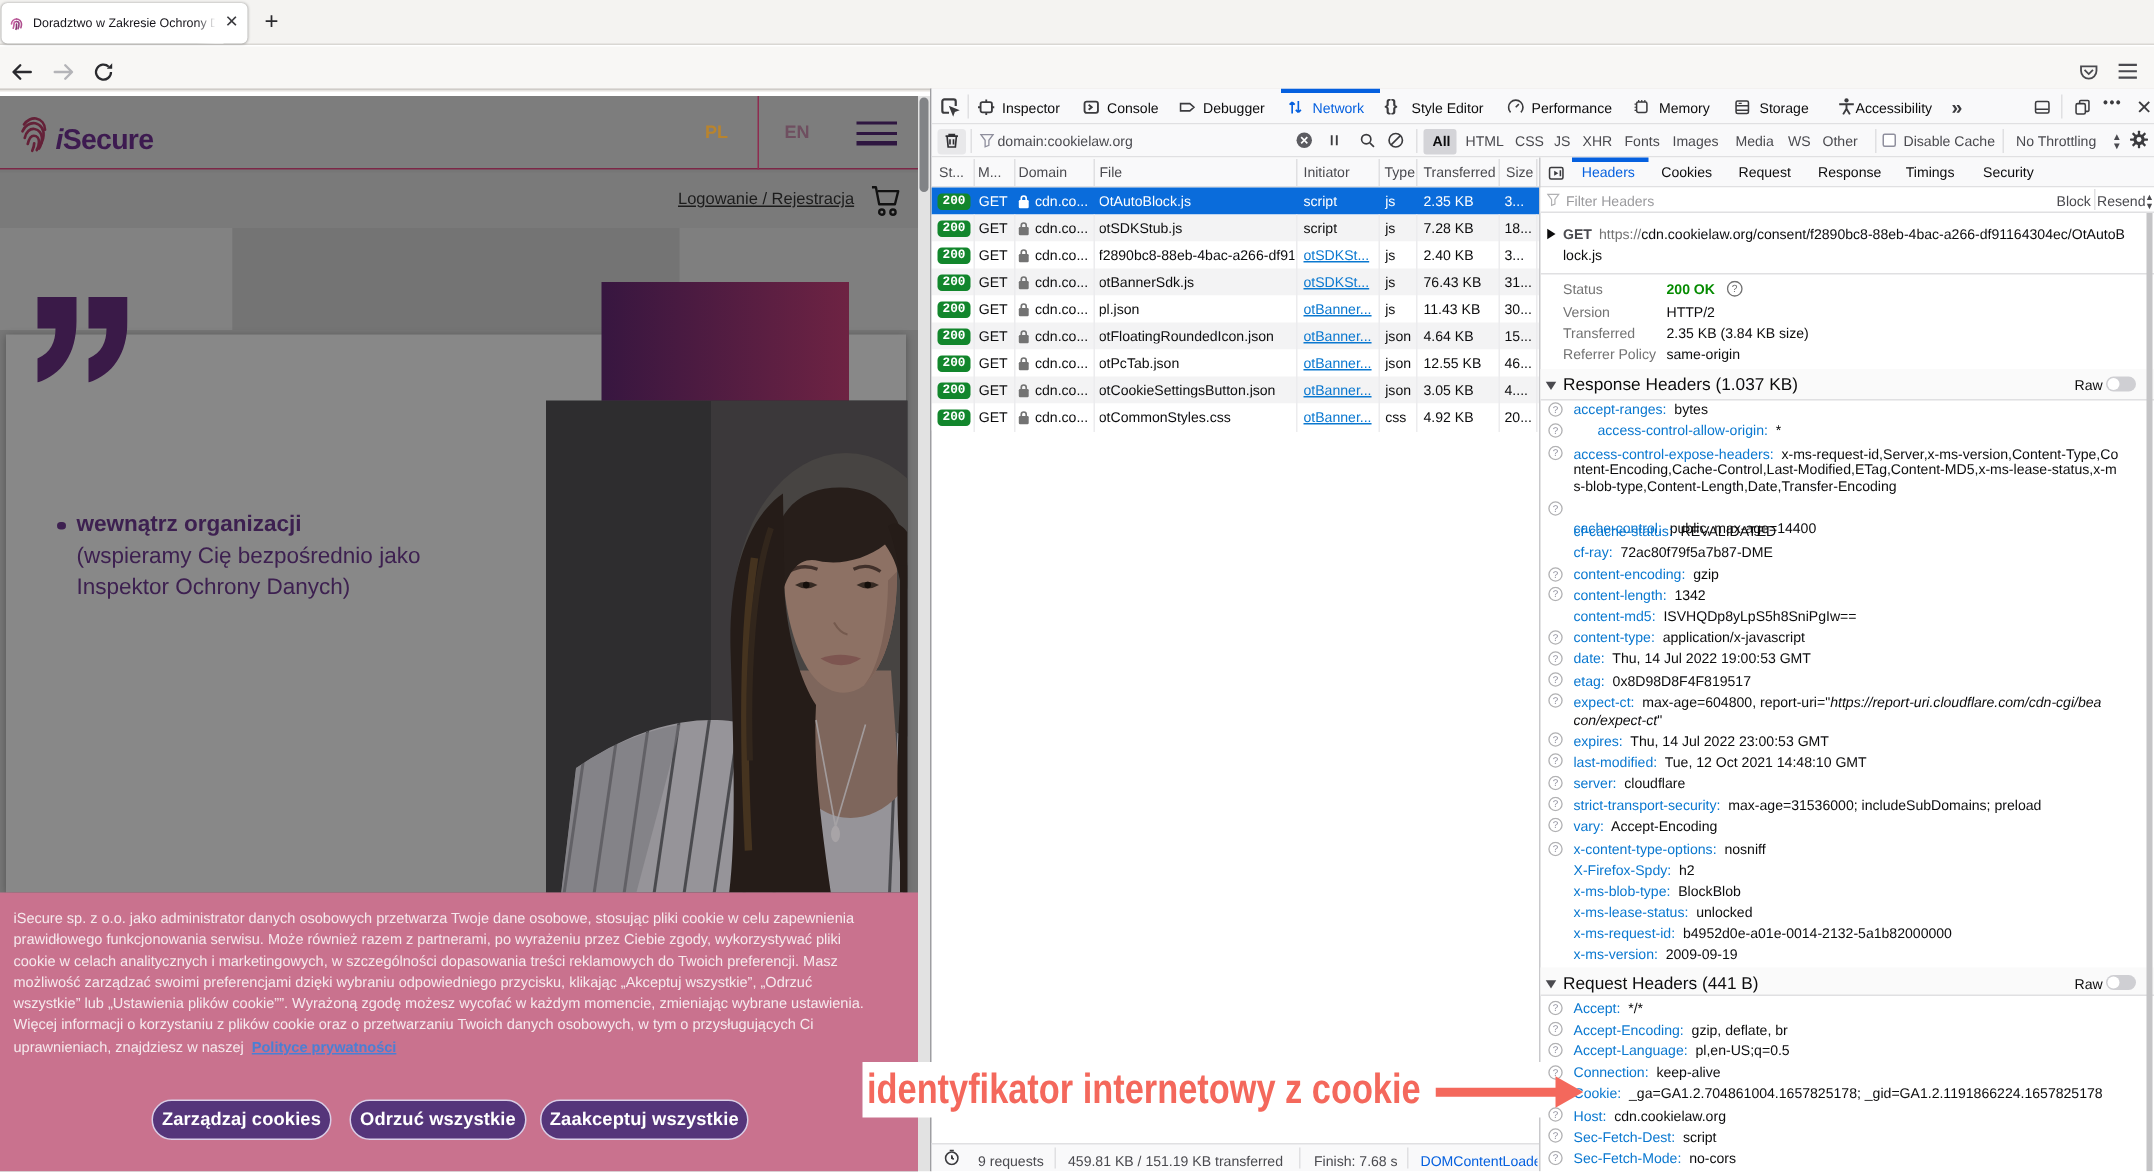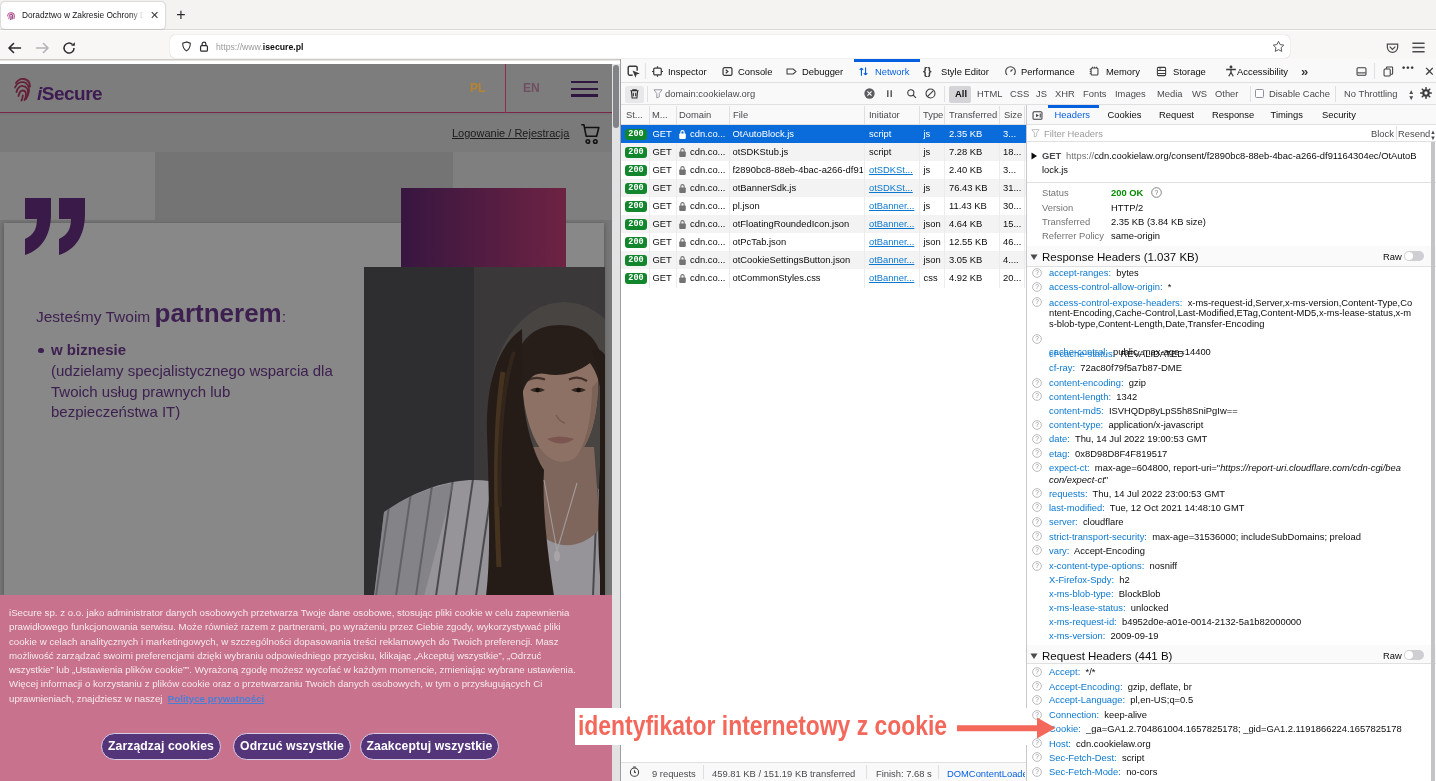--- a/index.html
+++ b/index.html
@@ -73,33 +73,20 @@
  <svg class="navic" style="left:7px" width="16" height="16" viewBox="0 0 16 16">
         <path fill="none" stroke="#2a2a2e" stroke-width="1.6" stroke-linecap="round" stroke-linejoin="round" d="M13.5 8h-11M6.5 3.5 2 8l4.5 4.5"></path>
       </svg>
  <svg class="navic" style="left:34px" width="16" height="16" viewBox="0 0 16 16">
         <path fill="none" stroke="#b4b4b8" stroke-width="1.6" stroke-linecap="round" stroke-linejoin="round" d="M2.5 8h11M9.5 3.5 14 8l-4.5 4.5"></path>
       </svg>
  <svg class="navic" style="left:61px" width="16" height="16" viewBox="0 0 16 16">
         <path fill="none" stroke="#2a2a2e" stroke-width="1.5" d="M13 8a5 5 0 1 1-1.5-3.5"></path>
         <path fill="#2a2a2e" d="M13.8 2.2v3.6h-3.6z"></path>
       </svg>
- <div id="urlbar">
-  <svg class="abs" style="left:10.5px;top:6px" width="11" height="11" viewBox="0 0 16 16">
-          <path fill="none" stroke="#2a2a2e" stroke-width="1.5" d="M8 1.3 2.5 3.2c0 4.5 1.2 8.6 5.5 11.2 4.3-2.6 5.5-6.7 5.5-11.2z"></path>
-        </svg>
-  <svg class="abs" style="left:29px;top:4.5px" width="10" height="13" viewBox="0 0 16 20">
-          <rect x="2.5" y="8.5" width="11" height="9" rx="2" fill="none" stroke="#2a2a2e" stroke-width="1.9"></rect>
-          <path d="M5 9V6a3 3 0 0 1 6 0v3" fill="none" stroke="#2a2a2e" stroke-width="1.9"></path>
-        </svg>
-  <div id="urltxt">https://www.<b>isecure.pl</b></div>
-  <svg class="abs" style="left:1102px;top:5px" width="13" height="13" viewBox="0 0 16 16">
-          <path fill="none" stroke="#55555c" stroke-width="1.2" d="m8 1.6 2 4.1 4.5.6-3.3 3.2.8 4.5L8 11.9 4 14l.8-4.5L1.5 6.3 6 5.7z"></path>
-        </svg>
- </div>
  <svg class="navic" style="left:1385px" width="15" height="15" viewBox="0 0 16 16">
         <path fill="none" stroke="#4a4a4f" stroke-width="1.3" d="M2.5 4.5h11v3.2a5.5 5.5 0 0 1-11 0z"></path>
         <path fill="none" stroke="#4a4a4f" stroke-width="1.3" d="m5 7 3 3 3-3"></path>
       </svg>
  <svg class="navic" style="left:1411px" width="15" height="15" viewBox="0 0 16 16">
         <g stroke="#4a4a4f" stroke-width="1.5">
           <path d="M1.5 3.5h13M1.5 8h13M1.5 12.5h13"></path>
         </g>
       </svg>
 </div>
@@ -191,24 +178,23 @@
    <path d="M228 84 C238 108 240 150 236 200 C233 250 234 295 238 329 L241 329 L241 88 C237 82 232 80 228 84 Z" fill="#251c18"></path>
           <path d="M236 110 L241 110 241 329 236 329 Z" fill="#251c18"></path>
 
    <path d="M139 105 C132 150 131 220 135 300" fill="none" stroke="#45331f" stroke-width="5"></path>
    <path d="M150 85 C138 120 134 180 136 240" fill="none" stroke="#32261c" stroke-width="4"></path>
 
    <path d="M180 213 L193 284 L213 216" fill="none" stroke="#a8a4a7" stroke-width="1.1" opacity=".85"></path>
    <ellipse cx="193" cy="289" rx="3" ry="5.5" fill="#a8a4a7"></ellipse>
   </svg>
  </div>
- <div id="hero">Jesteśmy Twoim <b>partnerem</b>:</div>
  <div id="bullets">
         <ul>
-  <li><b>w biznesie</b><br>(udzielamy specjalistycznego wsparcia dla<br>Twoich usług prawnych lub<br>bezpieczeństwa IT)</li>
+  <li><b>wewnątrz organizacji</b><br>(wspieramy Cię bezpośrednio jako<br>Inspektor Ochrony Danych)</li>
  </ul>
       </div>
  <div id="banner">
   <div id="bannertxt">iSecure sp. z o.o. jako administrator danych osobowych przetwarza Twoje dane osobowe, stosując pliki cookie w celu zapewnienia<br>prawidłowego funkcjonowania serwisu. Może również razem z partnerami, po wyrażeniu przez Ciebie zgody, wykorzystywać pliki<br>cookie w celach analitycznych i marketingowych, w szczególności dopasowania treści reklamowych do Twoich preferencji. Masz<br>możliwość zarządzać swoimi preferencjami dzięki wybraniu odpowiedniego przycisku, klikając „Akceptuj wszystkie”, „Odrzuć<br>wszystkie” lub „Ustawienia plików cookie””. Wyrażoną zgodę możesz wycofać w każdym momencie, zmieniając wybrane ustawienia.<br>Więcej informacji o korzystaniu z plików cookie oraz o przetwarzaniu Twoich danych osobowych, w tym o przysługujących Ci<br>uprawnieniach, znajdziesz w naszej&nbsp; <a>Polityce prywatności</a></div>
   <div class="cbtn" style="left:101px;width:120px">Zarządzaj cookies</div>
   <div class="cbtn" style="left:233px;width:118px">Odrzuć wszystkie</div>
   <div class="cbtn" style="left:360px;width:139px">Zaakceptuj wszystkie</div>
  </div>
 </div>
 <div id="scrolltrack"></div>
@@ -544,21 +530,21 @@
 <div class="ic" style="left:784px;top:193px;width:8px;height:8px;background:#fff;border-radius:50%"></div>
 <svg class="ic" style="left:411px;top:208.5px" width="10" height="10" viewBox="0 0 16 16">
         <circle cx="8" cy="8" r="7" fill="none" stroke="#b1b1b3" stroke-width="1.4"></circle>
         <text x="8" y="11.5" text-anchor="middle" font-size="10.5" fill="#8f8f9d" font-family="Liberation Sans">?</text>
       </svg>
 <div class="ic" style="left:428px;top:208px;white-space:nowrap"><span style="color:#0a78d0">accept-ranges:</span>&nbsp; <span style="color:#0c0c0d">bytes</span></div>
 <svg class="ic" style="left:411px;top:222.8px" width="10" height="10" viewBox="0 0 16 16">
         <circle cx="8" cy="8" r="7" fill="none" stroke="#b1b1b3" stroke-width="1.4"></circle>
         <text x="8" y="11.5" text-anchor="middle" font-size="10.5" fill="#8f8f9d" font-family="Liberation Sans">?</text>
       </svg>
-<div class="ic" style="left:428px;top:222.3px;white-space:nowrap"><span style="color:#0a78d0">access-control-allow-origin:</span>&nbsp; <span style="color:#0c0c0d">*</span></div>
+<div class="ic" style="left:444px;top:222.3px;white-space:nowrap"><span style="color:#0a78d0">access-control-allow-origin:</span>&nbsp; <span style="color:#0c0c0d">*</span></div>
 <svg class="ic" style="left:411px;top:238.1px" width="10" height="10" viewBox="0 0 16 16">
         <circle cx="8" cy="8" r="7" fill="none" stroke="#b1b1b3" stroke-width="1.4"></circle>
         <text x="8" y="11.5" text-anchor="middle" font-size="10.5" fill="#8f8f9d" font-family="Liberation Sans">?</text>
       </svg>
 <div class="ic" style="left:428px;top:237.6px;white-space:nowrap"><span style="color:#0a78d0">access-control-expose-headers:</span>&nbsp; <span style="color:#0c0c0d">x-ms-request-id,Server,x-ms-version,Content-Type,Co</span></div>
 <div class="ic" style="left:428px;top:248.2px;color:#0c0c0d;white-space:nowrap">ntent-Encoding,Cache-Control,Last-Modified,ETag,Content-MD5,x-ms-lease-status,x-m</div>
 <div class="ic" style="left:428px;top:258.9px;color:#0c0c0d;white-space:nowrap">s-blob-type,Content-Length,Date,Transfer-Encoding</div>
 <svg class="ic" style="left:411px;top:275.2px" width="10" height="10" viewBox="0 0 16 16">
         <circle cx="8" cy="8" r="7" fill="none" stroke="#b1b1b3" stroke-width="1.4"></circle>
         <text x="8" y="11.5" text-anchor="middle" font-size="10.5" fill="#8f8f9d" font-family="Liberation Sans">?</text>
@@ -595,21 +581,21 @@
 <svg class="ic" style="left:411px;top:403.3px" width="10" height="10" viewBox="0 0 16 16">
         <circle cx="8" cy="8" r="7" fill="none" stroke="#b1b1b3" stroke-width="1.4"></circle>
         <text x="8" y="11.5" text-anchor="middle" font-size="10.5" fill="#8f8f9d" font-family="Liberation Sans">?</text>
       </svg>
 <div class="ic" style="left:428px;top:402.8px;white-space:nowrap"><span style="color:#0a78d0">expect-ct:</span>&nbsp; <span style="color:#0c0c0d">max-age=604800, report-uri="<i>https://report-uri.cloudflare.com/cdn-cgi/bea</i></span></div>
 <div class="ic" style="left:428px;top:414.6px;color:#0c0c0d;white-space:nowrap"><i>con/expect-ct</i>"</div>
 <svg class="ic" style="left:411px;top:429.2px" width="10" height="10" viewBox="0 0 16 16">
         <circle cx="8" cy="8" r="7" fill="none" stroke="#b1b1b3" stroke-width="1.4"></circle>
         <text x="8" y="11.5" text-anchor="middle" font-size="10.5" fill="#8f8f9d" font-family="Liberation Sans">?</text>
       </svg>
-<div class="ic" style="left:428px;top:428.7px;white-space:nowrap"><span style="color:#0a78d0">requests:</span>&nbsp; <span style="color:#0c0c0d">Thu, 14 Jul 2022 23:00:53 GMT</span></div>
+<div class="ic" style="left:428px;top:428.7px;white-space:nowrap"><span style="color:#0a78d0">expires:</span>&nbsp; <span style="color:#0c0c0d">Thu, 14 Jul 2022 23:00:53 GMT</span></div>
 <svg class="ic" style="left:411px;top:443.3px" width="10" height="10" viewBox="0 0 16 16">
         <circle cx="8" cy="8" r="7" fill="none" stroke="#b1b1b3" stroke-width="1.4"></circle>
         <text x="8" y="11.5" text-anchor="middle" font-size="10.5" fill="#8f8f9d" font-family="Liberation Sans">?</text>
       </svg>
 <div class="ic" style="left:428px;top:442.8px;white-space:nowrap"><span style="color:#0a78d0">last-modified:</span>&nbsp; <span style="color:#0c0c0d">Tue, 12 Oct 2021 14:48:10 GMT</span></div>
 <svg class="ic" style="left:411px;top:457.7px" width="10" height="10" viewBox="0 0 16 16">
         <circle cx="8" cy="8" r="7" fill="none" stroke="#b1b1b3" stroke-width="1.4"></circle>
         <text x="8" y="11.5" text-anchor="middle" font-size="10.5" fill="#8f8f9d" font-family="Liberation Sans">?</text>
       </svg>
 <div class="ic" style="left:428px;top:457.2px;white-space:nowrap"><span style="color:#0a78d0">server:</span>&nbsp; <span style="color:#0c0c0d">cloudflare</span></div>

